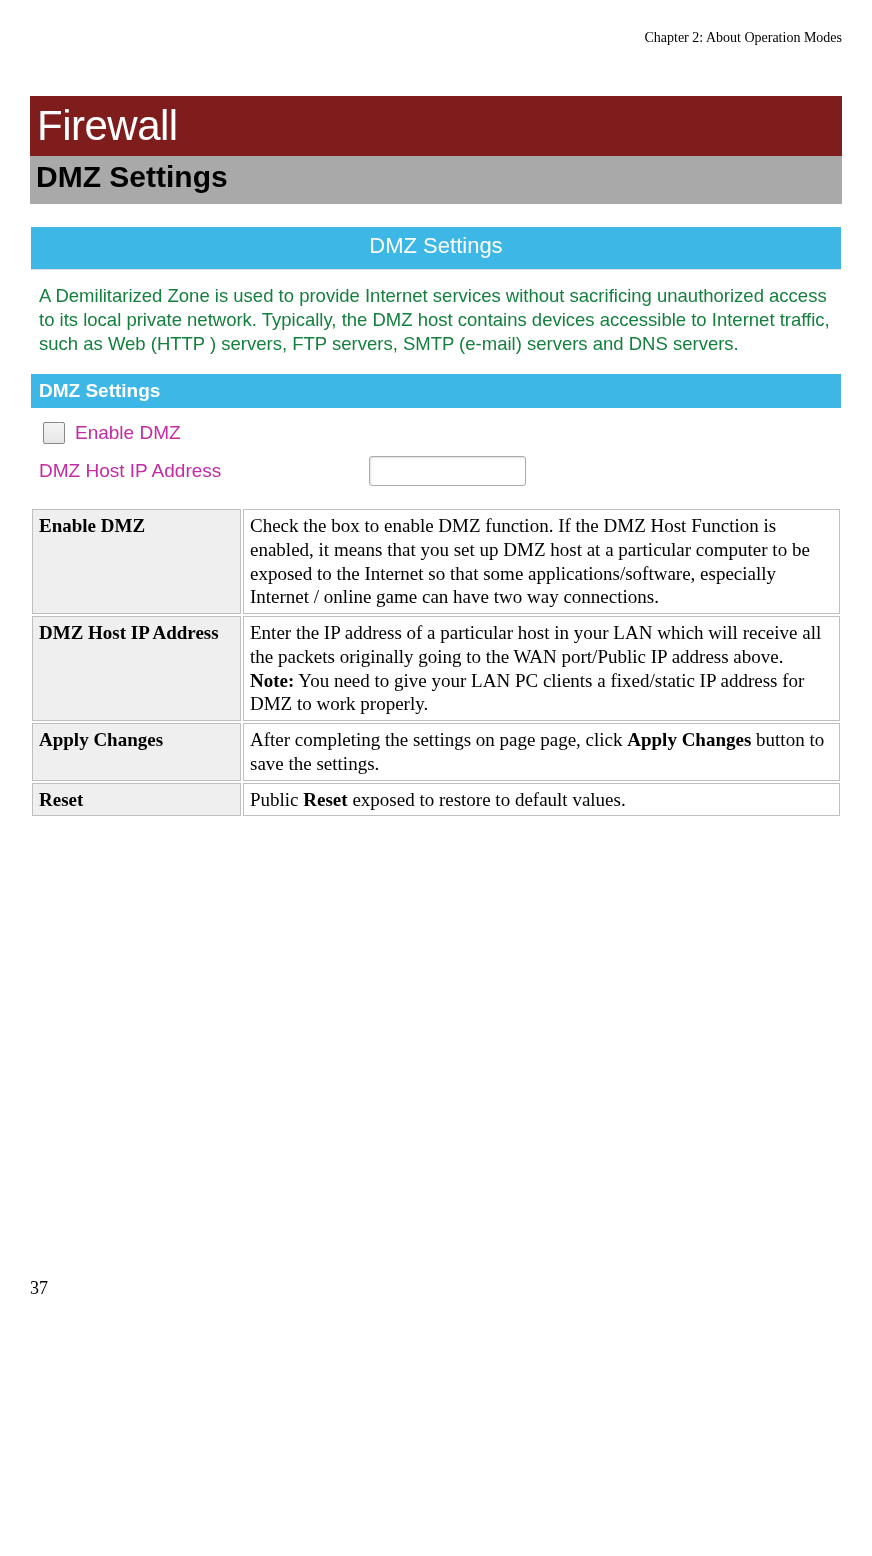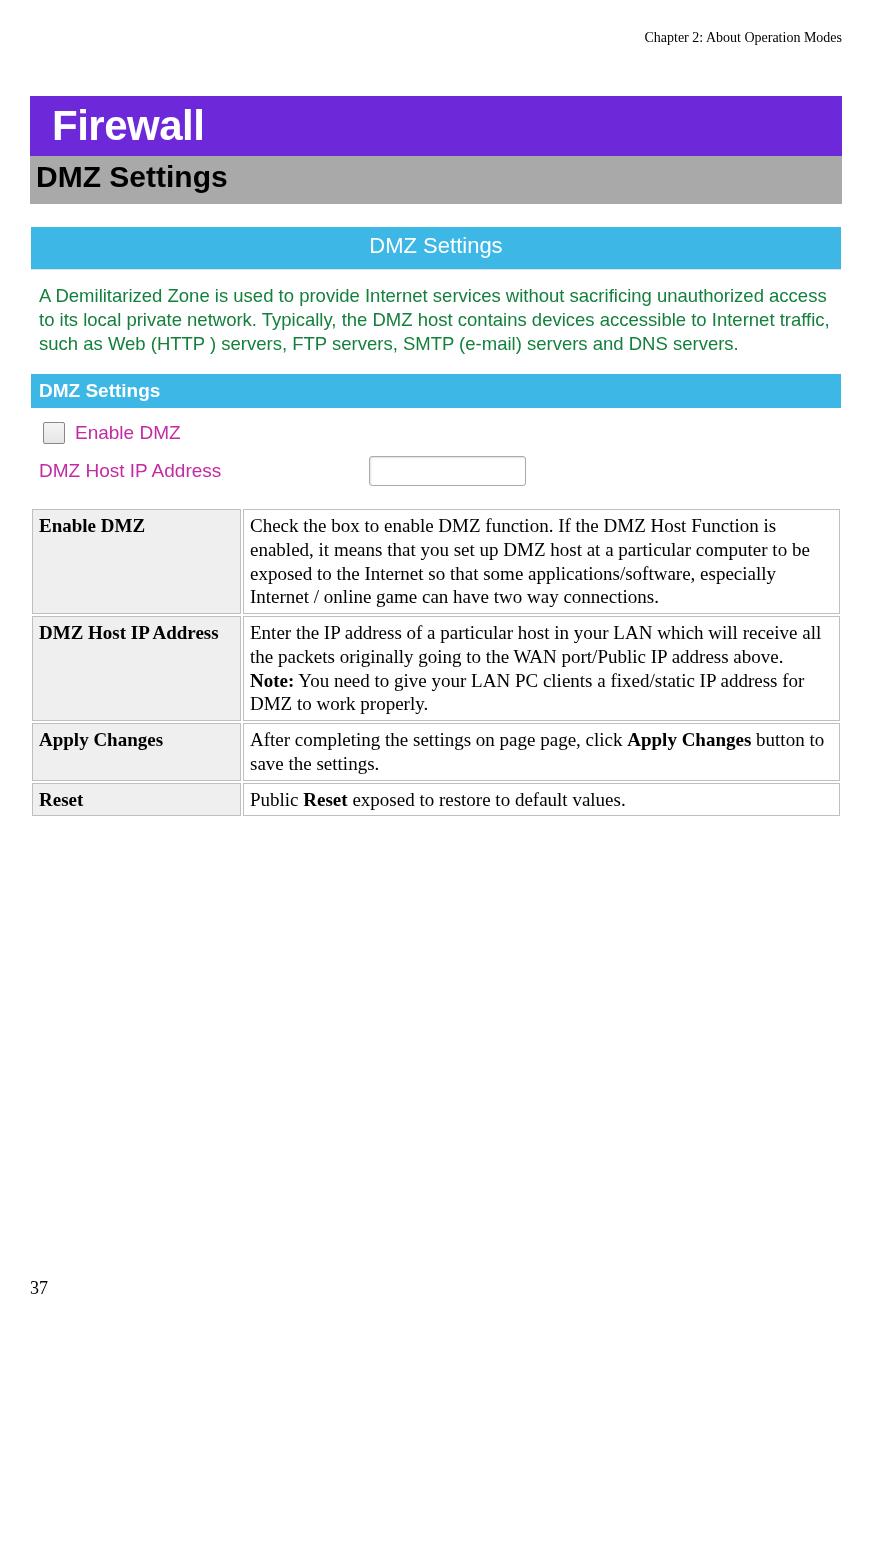--- a/index.html
+++ b/index.html
@@ -13,26 +13,26 @@
     padding: 30px 30px 40px 30px;
     box-sizing: border-box;
   }
   .chapter {
     text-align: right;
     font-size: 14px;
     font-family: "Times New Roman", serif;
     margin-bottom: 50px;
   }
   .title-block {
-    background: #6d28d9;
+    background: #7f1d1d;
     color: #fff;
     font-family: Arial, sans-serif;
-    font-weight: bold;
+    font-weight: normal;
     font-size: 42px;
-    padding: 6px 6px 6px 22px;
+    padding: 6px 6px 6px 7px;
     letter-spacing: -0.5px;
   }
   .subtitle-block {
     background: #a9a9a9;
     color: #000;
     font-family: Arial, sans-serif;
     font-weight: bold;
     font-size: 30px;
     padding: 4px 6px 10px 6px;
     margin-bottom: 22px;

